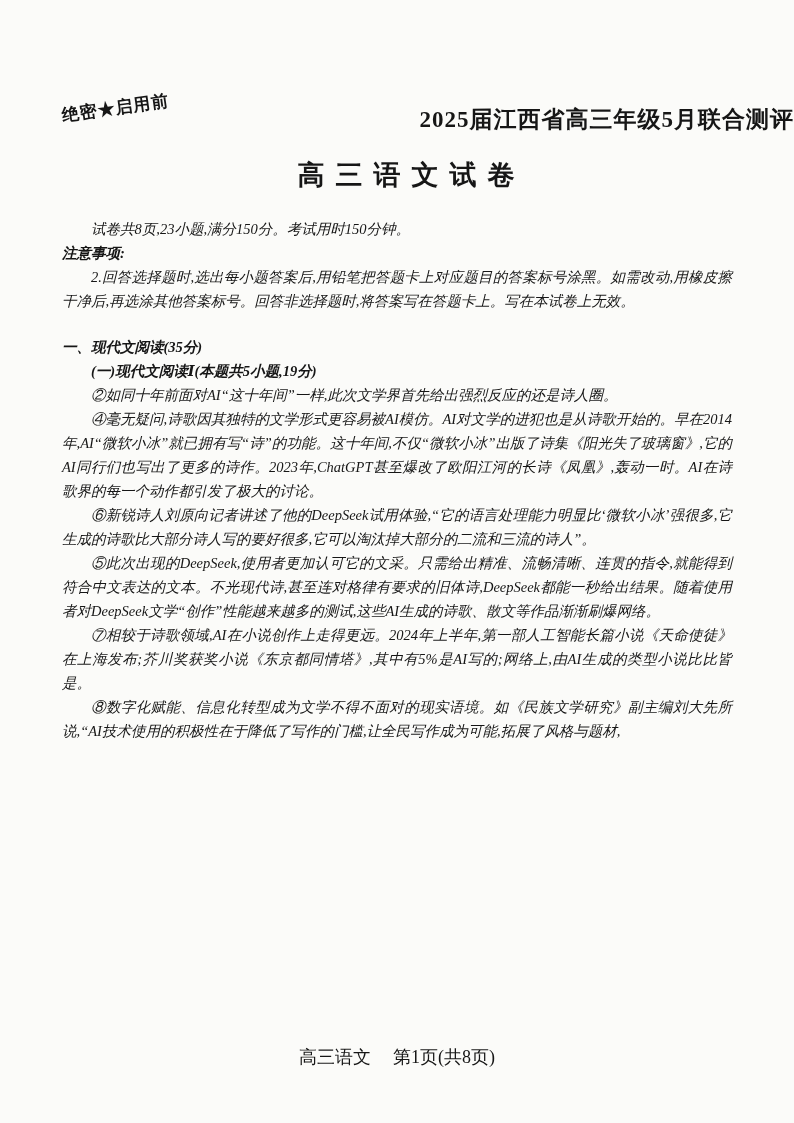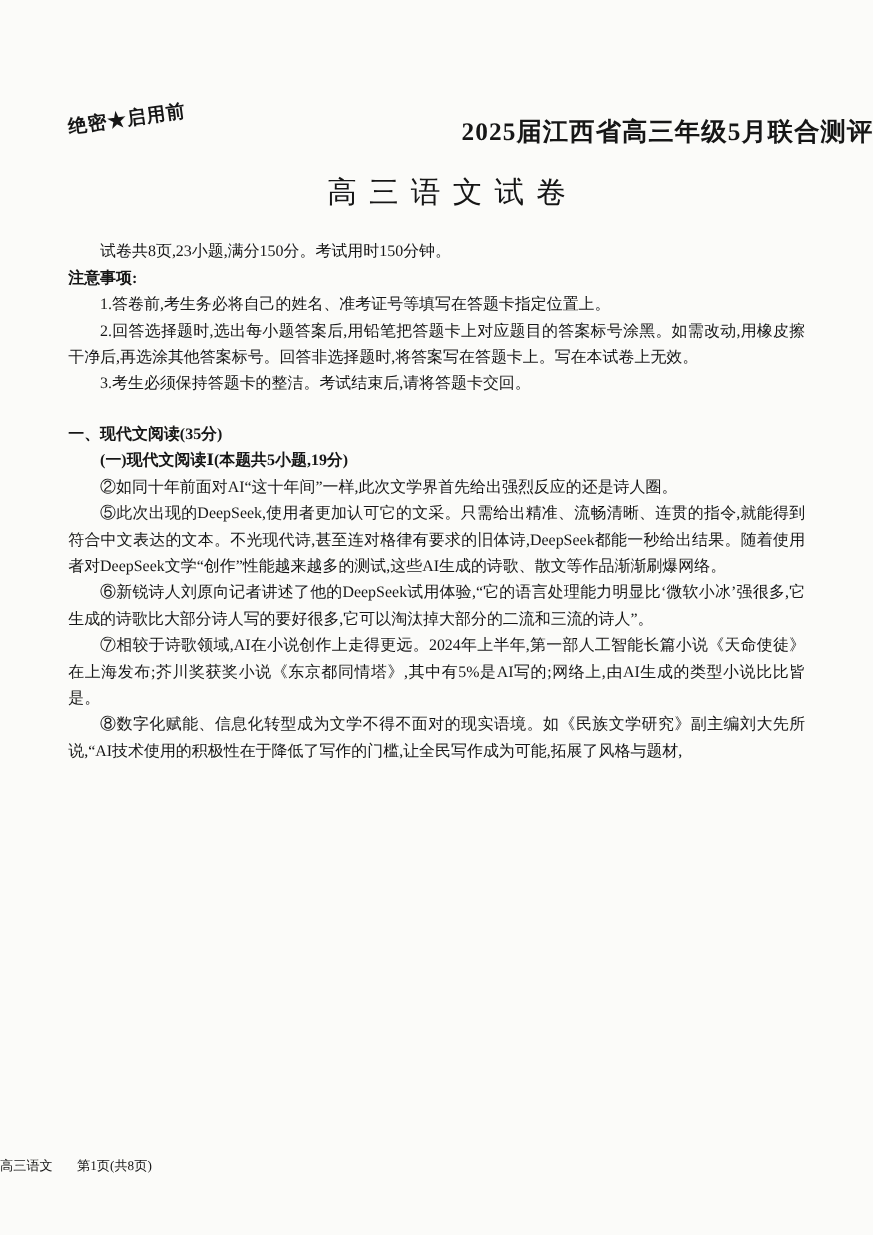--- a/index.html
+++ b/index.html
@@ -28,71 +28,71 @@
     padding-top: 104px;
     text-align: right;
     font-size: 23px;
     font-weight: 700;
     letter-spacing: 1px;
   }
   .subtitle {
     margin: 22px 0 0 0;
     text-align: center;
     font-size: 27px;
-    font-weight: 400;
+    font-weight: 700;
     letter-spacing: 11px;
     text-indent: 11px;
     padding-left: 18px;
   }
   .content {
     margin-top: 24px;
     padding: 0 62px;
     font-size: 14.5px;
     line-height: 24px;
     text-align: justify;
   }
-  .content p { margin: 0; }
+  .content p { margin: 0; font-style: italic; }
   .indent { text-indent: 2em; }
   .bold { font-weight: 700; }
   .center { text-align: center; text-indent: 0; }
   .mt { margin-top: 22px !important; }
   .footer {
     position: absolute;
     left: 0;
     right: 0;
     bottom: 54px;
-    font-size: 12px;
+    text-align: center;
+    font-size: 18px;
   }
   .footer .gap { display: inline-block; width: 22px; }
 </style>
 </head>
 <body>
 
 <div class="page">
 
   <div class="stamp">绝密★启用前</div>
 
   <h1 class="title">2025届江西省高三年级5月联合测评</h1>
 
   <h2 class="subtitle">高三语文试卷</h2>
 
   <div class="content">
     <p class="indent">试卷共8页,23小题,满分150分。考试用时150分钟。</p>
 
     <p class="bold">注意事项:</p>
-    <p class="indent">1.答卷前,考生务必将自己的姓名、准考证号等填写在答题卡指定位置上。</p>
     <p class="indent">2.回答选择题时,选出每小题答案后,用铅笔把答题卡上对应题目的答案标号涂黑。如需改动,用橡皮擦干净后,再选涂其他答案标号。回答非选择题时,将答案写在答题卡上。写在本试卷上无效。</p>
-    <p class="indent">3.考生必须保持答题卡的整洁。考试结束后,请将答题卡交回。</p>
 
     <p class="bold mt">一、现代文阅读(35分)</p>
     <p class="bold indent">(一)现代文阅读Ⅰ(本题共5小题,19分)</p>
 
     <p class="indent">②如同十年前面对AI“这十年间”一样,此次文学界首先给出强烈反应的还是诗人圈。</p>
+    <p class="indent">④毫无疑问,诗歌因其独特的文学形式更容易被AI模仿。AI对文学的进犯也是从诗歌开始的。早在2014年,AI“微软小冰”就已拥有写“诗”的功能。这十年间,不仅“微软小冰”出版了诗集《阳光失了玻璃窗》,它的AI同行们也写出了更多的诗作。2023年,ChatGPT甚至爆改了欧阳江河的长诗《凤凰》,轰动一时。AI在诗歌界的每一个动作都引发了极大的讨论。</p>
+    <p class="indent">⑥新锐诗人刘原向记者讲述了他的DeepSeek试用体验,“它的语言处理能力明显比‘微软小冰’强很多,它生成的诗歌比大部分诗人写的要好很多,它可以淘汰掉大部分的二流和三流的诗人”。</p>
     <p class="indent">⑤此次出现的DeepSeek,使用者更加认可它的文采。只需给出精准、流畅清晰、连贯的指令,就能得到符合中文表达的文本。不光现代诗,甚至连对格律有要求的旧体诗,DeepSeek都能一秒给出结果。随着使用者对DeepSeek文学“创作”性能越来越多的测试,这些AI生成的诗歌、散文等作品渐渐刷爆网络。</p>
-    <p class="indent">⑥新锐诗人刘原向记者讲述了他的DeepSeek试用体验,“它的语言处理能力明显比‘微软小冰’强很多,它生成的诗歌比大部分诗人写的要好很多,它可以淘汰掉大部分的二流和三流的诗人”。</p>
     <p class="indent">⑦相较于诗歌领域,AI在小说创作上走得更远。2024年上半年,第一部人工智能长篇小说《天命使徒》在上海发布;芥川奖获奖小说《东京都同情塔》,其中有5%是AI写的;网络上,由AI生成的类型小说比比皆是。</p>
     <p class="indent">⑧数字化赋能、信息化转型成为文学不得不面对的现实语境。如《民族文学研究》副主编刘大先所说,“AI技术使用的积极性在于降低了写作的门槛,让全民写作成为可能,拓展了风格与题材,</p>
   </div>
 
   <div class="footer">
     <span>高三语文</span><span class="gap"></span><span>第1页(共8页)</span>
   </div>
 
 </div>
 

